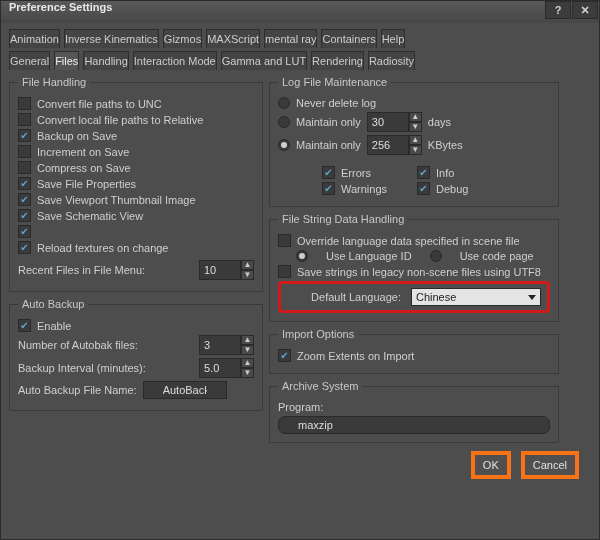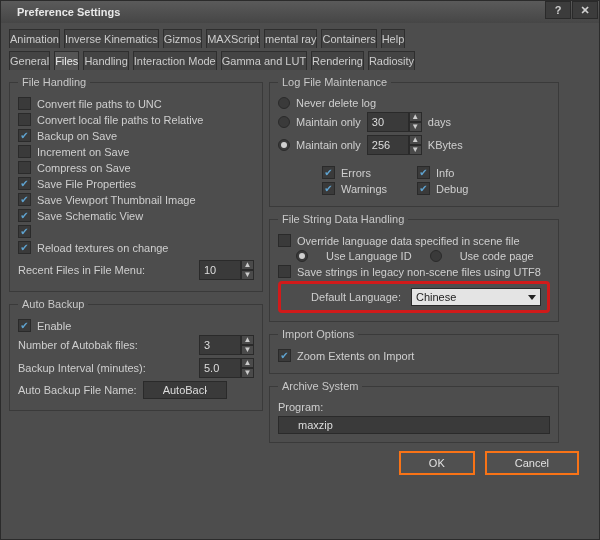--- a/index.html
+++ b/index.html
@@ -1,18 +1,18 @@
 <!DOCTYPE html>
 <html><head>
 <meta charset="utf-8">
 <style>
   * { margin:0; padding:0; box-sizing:border-box; font-family: Tahoma, Verdana, sans-serif; font-size:11px; }
   body { background:#3a3a3a; width:600px; height:540px; overflow:hidden; }
   .window { width:600px; height:540px; background:#4d4d4d; border:1px solid #2b2b2b; }
-  .titlebar { height:22px; background:linear-gradient(#5a5a5a,#464646); display:flex; align-items:center; padding-left:16px; color:#e8e8e8; font-weight:bold; position:relative; }
+  .titlebar { height:22px; background:linear-gradient(#5a5a5a,#464646); display:flex; align-items:flex-start; padding-left:8px; color:#e8e8e8; font-weight:bold; position:relative; }
   .titlebar-buttons { position:absolute; right:0; top:0; height:100%; display:flex; }
   .titlebar-btn { width:26px; height:18px; background:#3c3c3c; border:1px solid #2a2a2a; color:#d0d0d0; display:flex; align-items:center; justify-content:center; margin-right:1px; cursor:pointer; }
   .dlg-body { padding:6px 8px 8px 8px; color:#cfcfcf; }
   .tabs { display:flex; gap:4px; margin-bottom:3px; }
   .tab { background:#444; border:1px solid #2e2e2e; padding:3px 0; color:#ccc; border-bottom:none; cursor:pointer; }
   .tab.active { background:#555; color:#eee; }
   .tabs.row2 { margin-bottom:6px; }
   .content { display:flex; gap:6px; }
   .col { display:flex; flex-direction:column; gap:6px; }
   .col.left { width:254px; }
@@ -26,21 +26,21 @@
   .radio.checked::after { content:""; position:absolute; inset:2px; border-radius:50%; background:#cfcfcf; }
   .spinner { display:inline-flex; align-items:stretch; }
   .spinner input { width:42px; background:#3a3a3a; border:1px solid #2a2a2a; color:#ddd; padding:2px 4px; }
   .spinner .steppers { display:flex; flex-direction:column; }
   .spinner .step { width:13px; height:10px; background:#4a4a4a; border:1px solid #2a2a2a; color:#ccc; font-size:8px; line-height:8px; text-align:center; cursor:pointer; }
   .textin { background:#3a3a3a; border:1px solid #2a2a2a; color:#ddd; padding:2px 19px; }
   .select { background:#e4e4e4; color:#222; border:1px solid #2a2a2a; padding:2px 4px; width:130px; display:flex; justify-content:space-between; align-items:center; cursor:pointer; }
   .select .caret { border-left:4px solid transparent; border-right:4px solid transparent; border-top:5px solid #222; }
   .highlight-box { border:3px solid #d11a1a; border-radius:4px; padding:4px 6px; display:flex; align-items:center; gap:10px; }
   .dlg-buttons { display:flex; justify-content:flex-end; gap:10px; padding:8px 12px 2px 0; }
-  .btn { background:#505050; border:2px solid #f97316; color:#e0e0e0; padding:4px 28px; cursor:pointer; }
+  .btn { background:#505050; border:4px solid #f97316; color:#e0e0e0; padding:4px 8px; cursor:pointer; }
   .two-col-checks { display:flex; gap:30px; }
 </style>
 </head>
 <body>
 
 <div class="window">
   <div class="titlebar">
     <span>Preference Settings</span>
     <div class="titlebar-buttons">
       <div class="titlebar-btn">?</div>
@@ -243,21 +243,21 @@
               <span class="chk checked"></span>
               <span>Zoom Extents on Import</span>
             </div>
         </fieldset>
 
         <fieldset>
           <legend>Archive System</legend>
           <div class="row">
               <span>Program:</span>
             </div>
-          <input class="textin" style="width: 100%;" value="maxzip">
+          <input class="textin" style="width: 100%; border-radius: 7px;" value="maxzip">
         </fieldset>
       </div>
     </div>
 
     <div class="dlg-buttons">
       <div class="btn">OK</div>
       <div class="btn">Cancel</div>
     </div>
   </div>
 </div>

